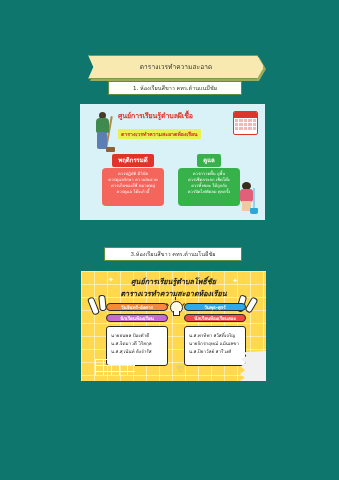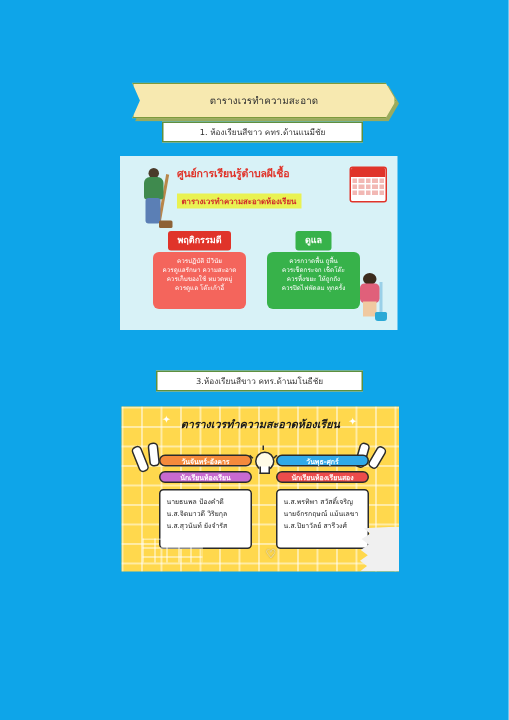--- a/index.html
+++ b/index.html
@@ -13,21 +13,21 @@
     background: #ffffff;
     font-family: "DejaVu Sans", "Liberation Sans", sans-serif;
     overflow: hidden;
     position: relative;
   }
 
   .page {
     position: relative;
     width: 339px;
     height: 480px;
-    background: #0ea5e9;
+    background: #0f766e;
   }
 
   
   .banner-wrap {
     position: absolute;
     left: 88px;
     top: 55px;
     width: 176px;
     height: 24px;
   }
@@ -569,20 +569,21 @@
     <span class="caption-text">3.ห้องเรียนสีขาว คทร.ด้านมโนธีชัย</span>
   </div>
 
   <div class="poster2">
     <div class="p2-gridlines"></div>
 
     <div class="p2-spark-left">✦</div>
     <div class="p2-spark-right">✦</div>
 
     <div class="p2-title">
+      <div class="p2-title-line1">ศูนย์การเรียนรู้ตำบลโพธิ์ชัย</div>
       <div class="p2-title-line2">ตารางเวรทำความสะอาดห้องเรียน</div>
     </div>
 
     <div class="p2-stroke s1"></div>
     <div class="p2-stroke s2"></div>
     <div class="p2-stroke s3"></div>
     <div class="p2-stroke s4"></div>
 
     <div class="p2-bulb">
       <div class="ray r1"></div>

